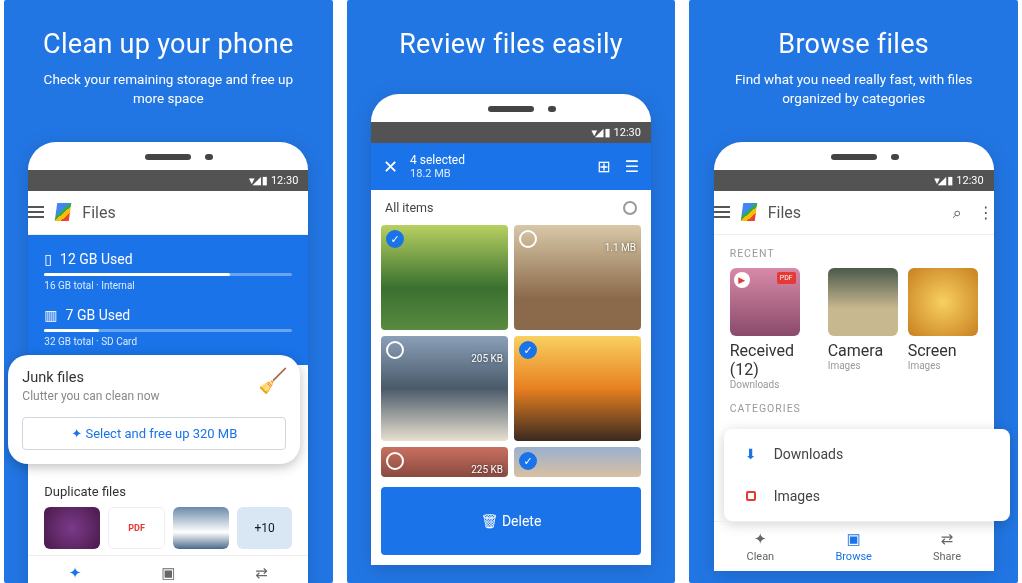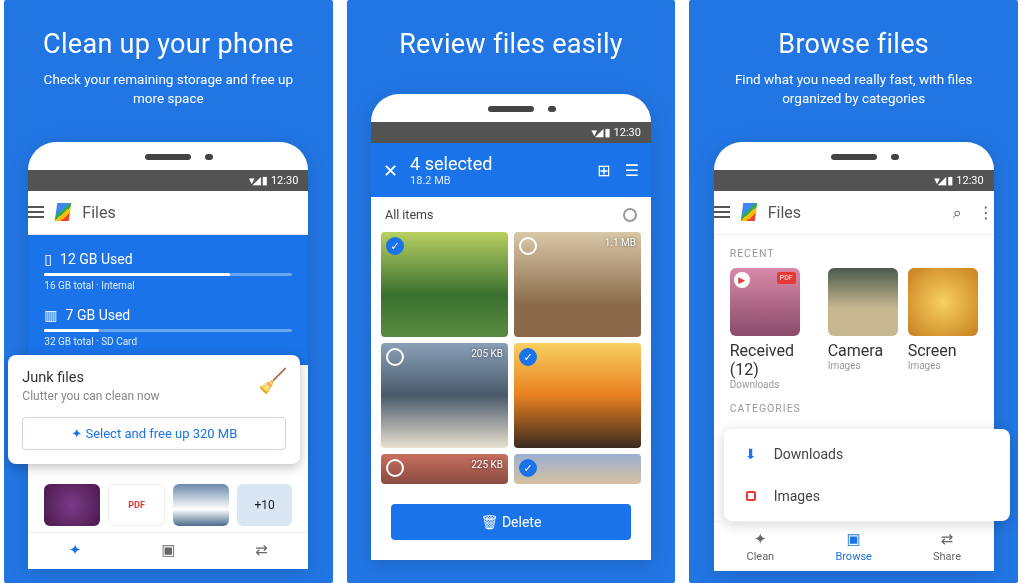--- a/index.html
+++ b/index.html
@@ -18,48 +18,48 @@
 .flogo{width:14px;height:18px;background:linear-gradient(135deg,#4285f4 0 40%,#34a853 40% 55%,#fbbc04 55% 75%,#ea4335 75%);transform:skewX(-8deg);}
 .appt{font-size:16px;color:#555;flex:1;}
 .appicons{display:flex;gap:16px;color:#555;}
 .storage{background:#1a73e8;color:#fff;padding:16px 16px 18px;}
 .srow{margin-bottom:16px;}
 .srow:last-child{margin-bottom:0;}
 .stitle{font-size:14px;display:flex;align-items:center;gap:8px;}
 .bar{height:3px;background:rgba(255,255,255,0.35);margin:6px 0 4px;position:relative;border-radius:2px;}
 .fill{position:absolute;height:100%;background:#fff;border-radius:2px;}
 .ssub{font-size:10px;opacity:0.85;}
-.card{background:#fff;margin:-10px 8px 10px -20px;border-radius:8px;box-shadow:0 3px 12px rgba(0,0,0,0.25);padding:14px;z-index:5;position:relative;}
+.card{background:#fff;margin:-10px 8px 10px -20px;border-radius:20px;box-shadow:0 3px 12px rgba(0,0,0,0.25);padding:14px;z-index:5;position:relative;}
 .ctitle{font-size:14.5px;color:#333;}
 .csub{font-size:12px;color:#888;margin-top:3px;}
 .brush{position:absolute;right:12px;top:12px;font-size:24px;}
 .pill{border:1px solid #d0d6de;color:#1a73e8;font-size:13px;text-align:center;padding:8px;border-radius:4px;margin-top:14px;cursor:pointer;}
 .dup{padding:10px 16px 6px;}
 .dupt{font-size:13px;color:#333;margin-bottom:8px;}
 .thumbs{display:flex;gap:8px;}
 .th{flex:1;min-width:0;height:42px;border-radius:6px;}
 .bnav{display:flex;border-top:1px solid #eee;padding:8px 0;}
 .bitem{flex:1;text-align:center;font-size:11px;color:#666;cursor:pointer;}
 .bitem.act{color:#1a73e8;}
 .bicon{font-size:15px;margin-bottom:2px;}
 
 .selbar{background:#1a73e8;color:#fff;padding:10px 12px;display:flex;align-items:center;gap:12px;}
 .selx{font-size:18px;cursor:pointer;}
 .selc{flex:1;}
-.selt{font-size:18px;}
+.selt{font-size:12px;}
 .sels{font-size:11px;opacity:0.85;}
 .seli{display:flex;gap:14px;}
 .allrow{display:flex;justify-content:space-between;align-items:center;padding:10px 14px;font-size:12.5px;color:#444;}
 .rad{width:14px;height:14px;border:2px solid #999;border-radius:50%;}
 .grid2{display:grid;grid-template-columns:1fr 1fr;gap:6px;padding:0 10px;}
 .tile{position:relative;height:105px;border-radius:4px;overflow:hidden;}
 .chk{position:absolute;top:5px;left:5px;width:18px;height:18px;border-radius:50%;border:2px solid #fff;}
 .chk.on{background:#1a73e8;border-color:#1a73e8;color:#fff;font-size:11px;text-align:center;line-height:15px;}
-.sz{position:absolute;top:5px;right:5px;font-size:10px;color:#fff;text-shadow:0 0 3px rgba(0,0,0,0.6);}
-.delbtn{background:#1a73e8;color:#fff;margin:20px;padding:10px;border-radius:4px;text-align:center;font-size:14px;cursor:pointer;}
+.sz{position:absolute;top:17px;right:5px;font-size:10px;color:#fff;text-shadow:0 0 3px rgba(0,0,0,0.6);}
+.delbtn{background:#1a73e8;color:#fff;margin:10px;padding:26px;border-radius:4px;text-align:center;font-size:14px;cursor:pointer;}
 
 .sect{font-size:10.5px;color:#999;letter-spacing:1px;padding:12px 16px 8px;}
 .recents{display:flex;gap:10px;padding:0 16px;overflow:hidden;}
 .rcard{min-width:70px;}
 .rimg{width:70px;height:68px;border-radius:6px;position:relative;}
 .rt1{font-size:16px;color:#333;margin-top:5px;}
 .rt2{font-size:10px;color:#999;}
 .catcard{background:#fff;border-radius:8px;box-shadow:0 3px 14px rgba(0,0,0,0.18);margin:6px -16px 0 10px;padding:4px 0;}
 .crow{display:flex;align-items:center;gap:14px;padding:13px 18px;font-size:14px;color:#444;cursor:pointer;}
 .cicon{width:18px;text-align:center;}
@@ -109,20 +109,21 @@
         <div class="ssub">32 GB total · SD Card</div>
       </div>
     </div>
     <div class="card">
       <div class="ctitle">Junk files</div>
       <div class="csub">Clutter you can clean now</div>
       <div class="brush">🧹</div>
       <div class="pill">✦  Select and free up 320 MB</div>
     </div>
     <div class="dup">
+      <div class="dupt">Duplicate files</div>
       <div class="thumbs">
         <div class="th" style="background:radial-gradient(circle,#7a3a8a,#4a1a4a)"></div>
         <div class="th" style="background:#fff;border:1px solid #eee;color:#e53935;font-size:9px;font-weight:bold;display:flex;align-items:center;justify-content:center">PDF</div>
         <div class="th" style="background:linear-gradient(#6a8aaa,#fff 60%,#4a6a8a)"></div>
         <div class="th" style="background:#d9e6f3;color:#0f172a;font-size:12px;display:flex;align-items:center;justify-content:center">
             <span>+10</span>
           </div>
       </div>
     </div>
     <div class="bnav">

